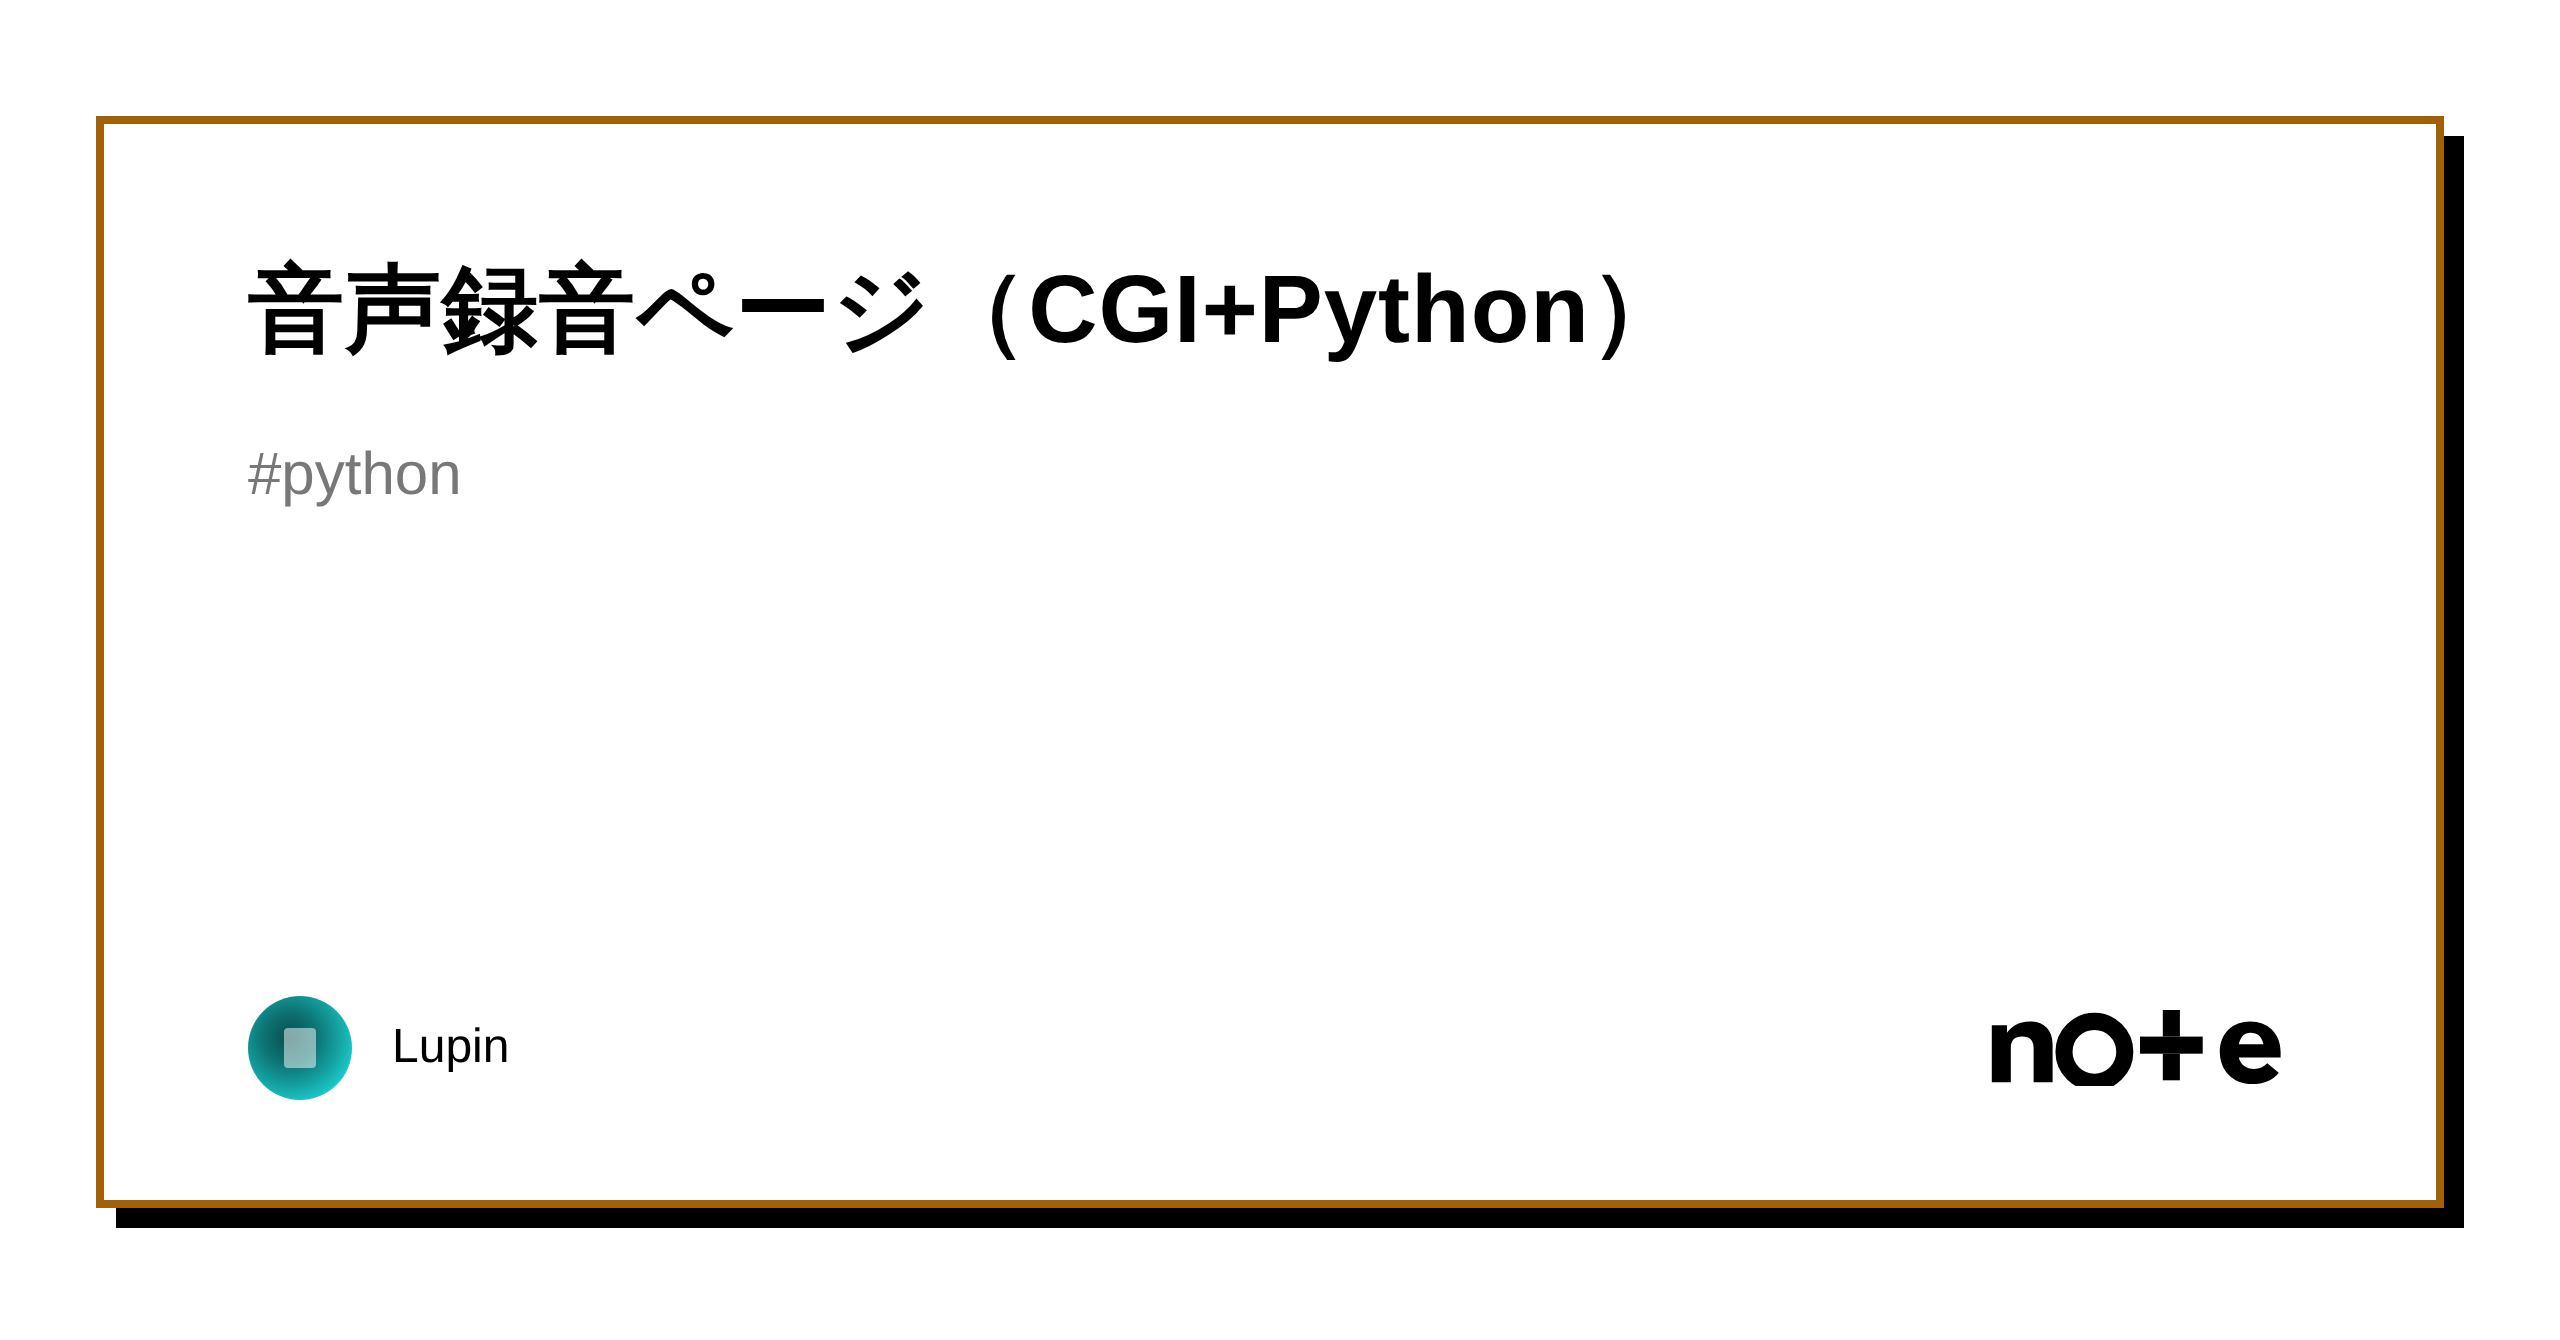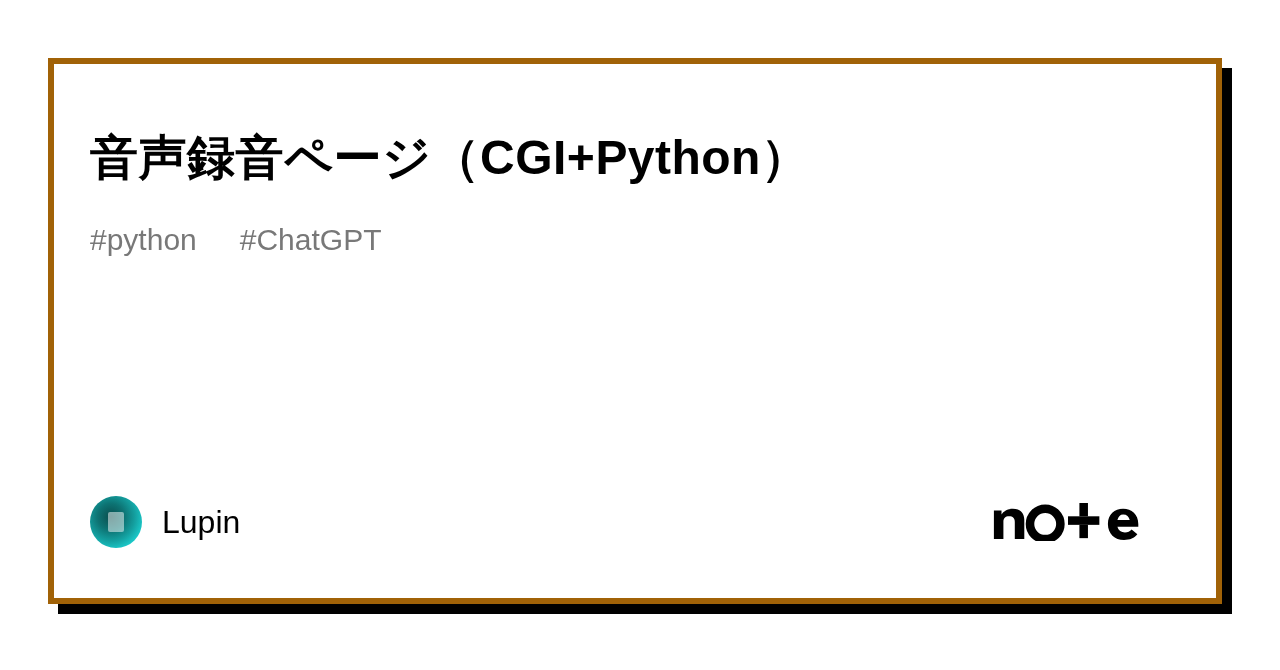--- a/index.html
+++ b/index.html
@@ -22,36 +22,36 @@
       height: 546px;
       background: #000000;
     }
     .card {
       position: absolute;
       left: 48px;
       top: 58px;
       width: 1174px;
       height: 546px;
       background: #ffffff;
-      border: 6px solid #a16207;
-      padding: 60px 72px 50px 36px;
+      border: 4px solid #a16207;
+      padding: 60px 72px 50px 72px;
       display: flex;
       flex-direction: column;
     }
     .title {
       font-size: 48px;
       font-weight: 700;
       color: #000000;
       line-height: 1.4;
       margin-bottom: 32px;
       letter-spacing: 0.01em;
     }
     .tags {
       display: flex;
-      gap: 43px;
+      gap: 28px;
       font-size: 30px;
       color: #787878;
       font-weight: 400;
     }
     .tag {
       color: #787878;
     }
     .footer {
       margin-top: auto;
       display: flex;
@@ -75,21 +75,21 @@
       content: "";
       position: absolute;
       top: 30%;
       left: 35%;
       width: 30%;
       height: 40%;
       background: rgba(255,255,255,0.5);
       border-radius: 2px;
     }
     .author-name {
-      font-size: 32px;
+      font-size: 24px;
       font-weight: 400;
       color: #000000;
     }
     .logo {
       display: flex;
       align-items: center;
       gap: 4px;
       font-size: 40px;
       font-weight: 700;
       color: #000000;
@@ -101,21 +101,20 @@
     }
   </style>
 </head>
 <body>
 
 <div class="card-shadow"></div>
 <div class="card">
   <h1 class="title">音声録音ページ（CGI+Python）</h1>
   <div class="tags">
     <span class="tag">#python</span>
-    <span class="tag">#ChatGPT</span>
   </div>
   <div class="footer">
     <div class="author">
       <div class="avatar"></div>
       <span class="author-name">Lupin</span>
     </div>
     <div class="logo">
       <svg class="logo-svg" viewBox="0 0 160 40">
         <g fill="#000000">
           <path d="M 2 12 L 2 38 L 12 38 L 12 20 C 12 16 14 14 18 14 C 22 14 24 16 24 20 L 24 38 L 34 38 L 34 18 C 34 10 29 6 22 6 C 16 6 12 9 10 12 L 10 8 L 2 8 Z" transform="translate(0,0)"></path>

